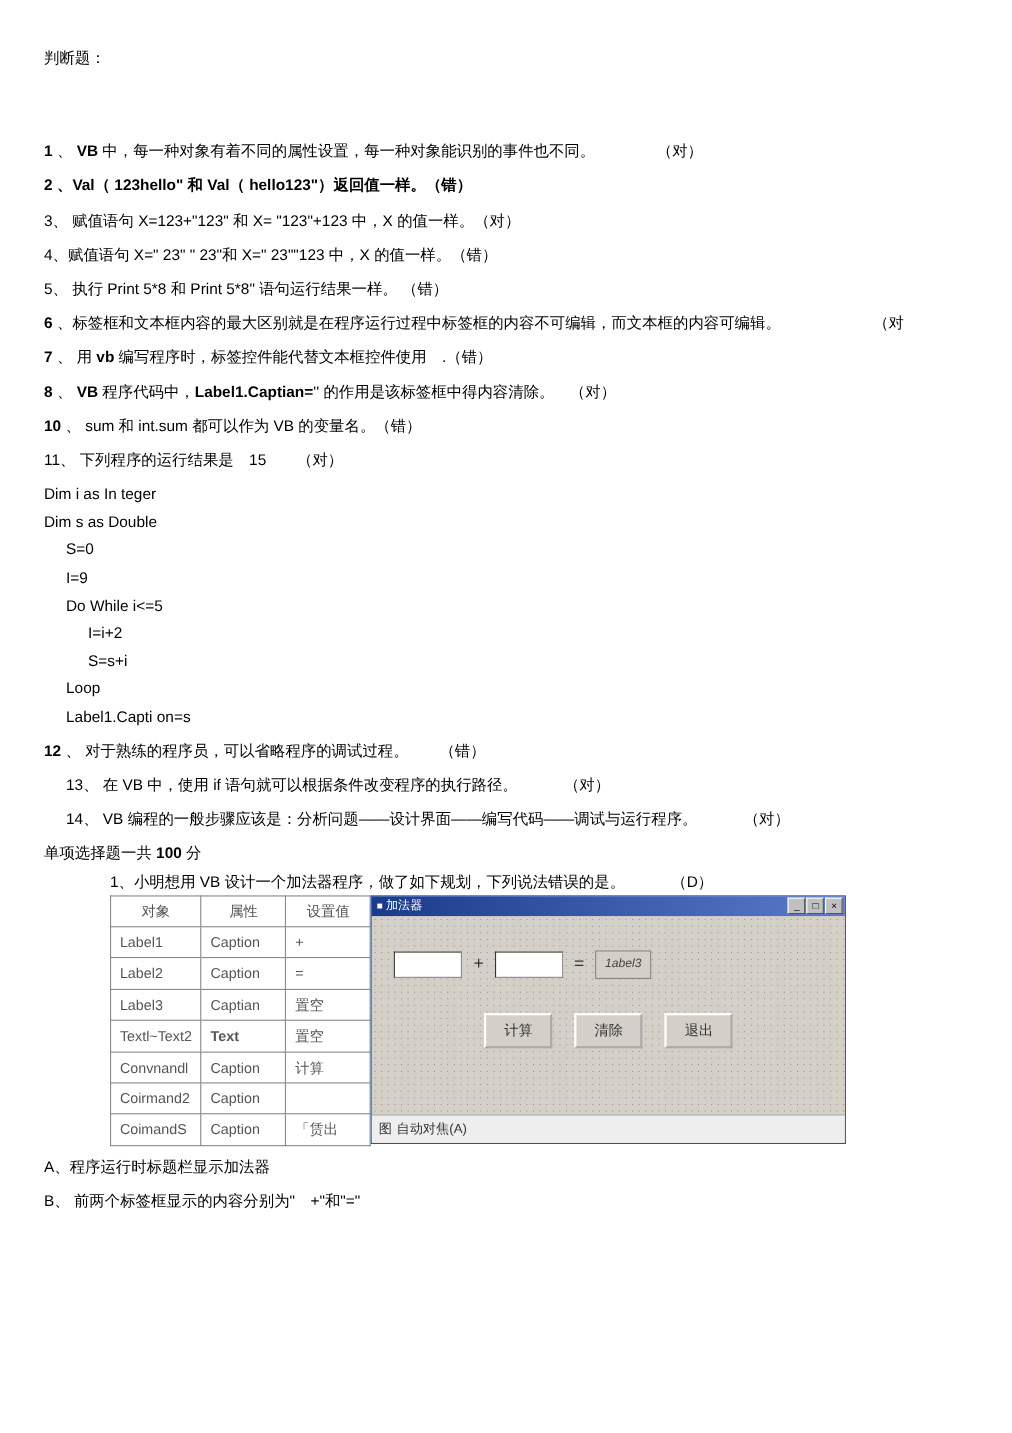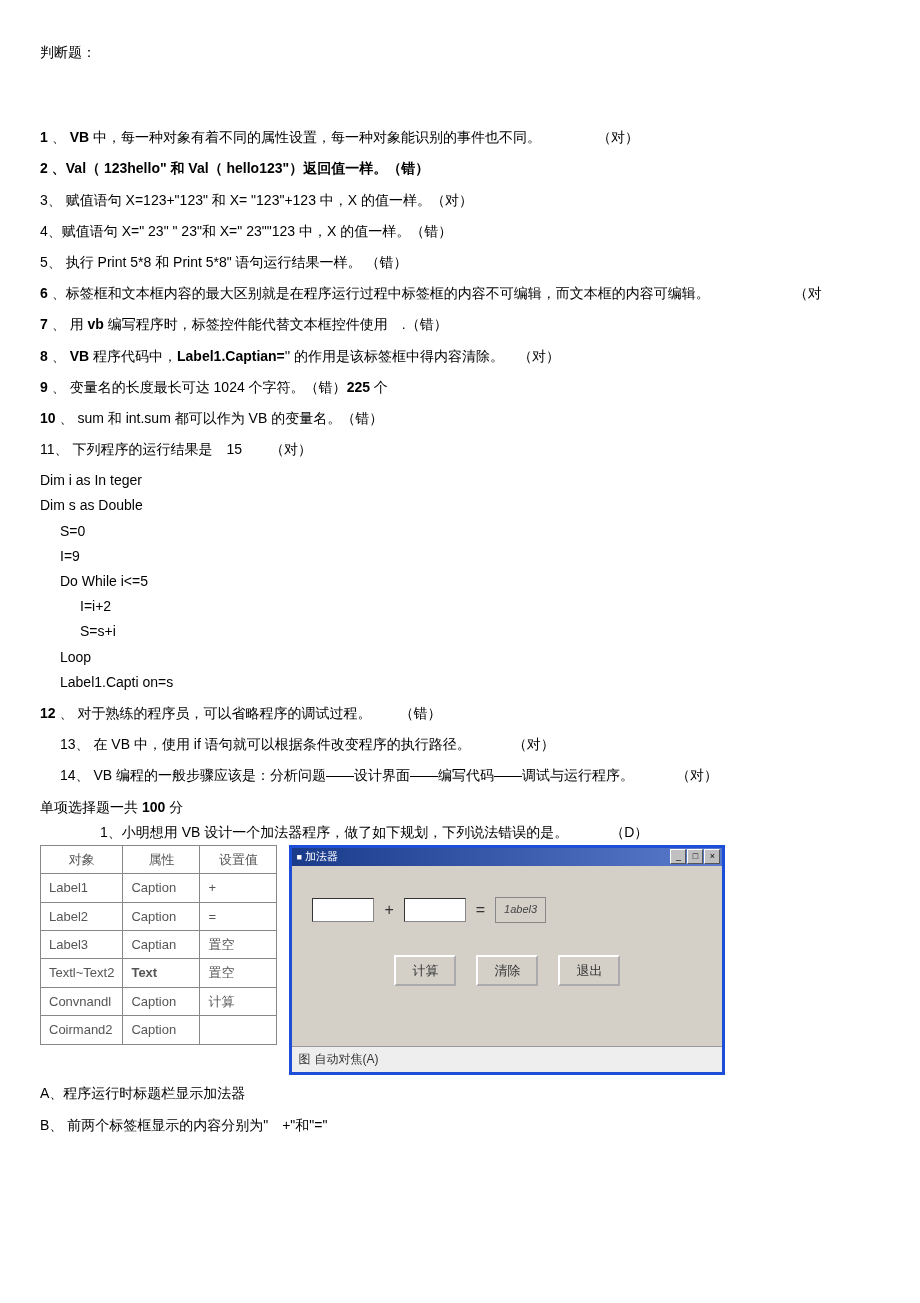--- a/index.html
+++ b/index.html
@@ -30,42 +30,43 @@
       line-height: 1.8;
     }
     .code-indent1 { margin-left: 20px; }
     .code-indent2 { margin-left: 40px; }
     .sub-title {
       margin-top: 4px;
     }
     .q1-container {
       display: flex;
       align-items: flex-start;
-      gap: 12px;
+      margin-left: 60px;
+      gap: 0;
     }
     table.prop-table {
       border-collapse: collapse;
       font-size: 13px;
       color: #555;
     }
     table.prop-table th, table.prop-table td {
       border: 1px solid #888;
       padding: 2px 8px;
       text-align: left;
       min-width: 60px;
       height: 20px;
     }
     table.prop-table th {
       font-weight: normal;
       background: #fff;
       text-align: center;
     }
     .vb-window {
       width: 430px;
-      border: 3px solid #1d4ed8;
+      border: 1px solid #1d4ed8;
       background: #d0d0d0;
       position: relative;
       font-size: 12px;
       font-family: "SimSun", sans-serif;
     }
     .vb-titlebar {
       background: linear-gradient(to right, #1a3a8a, #5a7acc);
       color: #fff;
       height: 18px;
       display: flex;
@@ -157,21 +158,20 @@
 
 <div id="questions-container">
     <div class="question"><span class="num bold">1</span>、 <b>VB</b> 中，每一种对象有着不同的属性设置，每一种对象能识别的事件也不同。　　　　（对）</div>
     <div class="question"><span class="num bold">2</span><span class="bold">、Val（ 123hello" 和 Val（ hello123"）返回值一样。（错）</span></div>
     <div class="question"><span>3</span>、 赋值语句 X=123+"123" 和 X= "123"+123 中，X 的值一样。（对）</div>
     <div class="question"><span>4</span>、赋值语句 X=" 23" " 23"和 X=" 23""123 中，X 的值一样。（错）</div>
     <div class="question"><span>5</span>、 执行 Print 5*8 和 Print 5*8" 语句运行结果一样。 （错）</div>
     <div class="question"><span class="num bold">6</span>、标签框和文本框内容的最大区别就是在程序运行过程中标签框的内容不可编辑，而文本框的内容可编辑。　　　　　　（对</div>
     <div class="question"><span class="num bold">7</span>、 用 <b>vb</b> 编写程序时，标签控件能代替文本框控件使用　.（错）</div>
     <div class="question"><span class="num bold">8</span>、 <b>VB</b> 程序代码中，<b>Label1.Captian=</b>'' 的作用是该标签框中得内容清除。　（对）</div>
-    <div class="question"><span class="num bold">9</span>、 变量名的长度最长可达 1024 个字符。（错）<b>225</b> 个</div>
     <div class="question"><span class="num bold">10</span>、 sum 和 int.sum 都可以作为 VB 的变量名。（错）</div>
     <div class="question"><span>11</span>、 下列程序的运行结果是　15　　（对）</div>
   </div>
 
 <div class="code-block" id="code-container">
     <div>Dim i as In teger</div>
     <div>Dim s as Double</div>
     <div class="code-indent1">S=0</div>
     <div class="code-indent1">I=9</div>
     <div class="code-indent1">Do While i&lt;=5</div>
@@ -223,20 +223,25 @@
         </tr>
         <tr>
           <td>Convnandl</td>
           <td>Caption</td>
           <td>计算</td>
         </tr>
         <tr>
           <td>Coirmand2</td>
           <td>Caption</td>
           <td></td>
+        </tr>
+        <tr>
+          <td>CoimandS</td>
+          <td>Caption</td>
+          <td>「赁出</td>
         </tr>
       </tbody>
     </table>
 
   <div class="vb-window">
     <div class="vb-titlebar">
       <span><span style="font-size:9px;">■</span> <span>加法器</span></span>
       <div class="win-controls">
         <div class="win-btn">_</div>
         <div class="win-btn">□</div>

